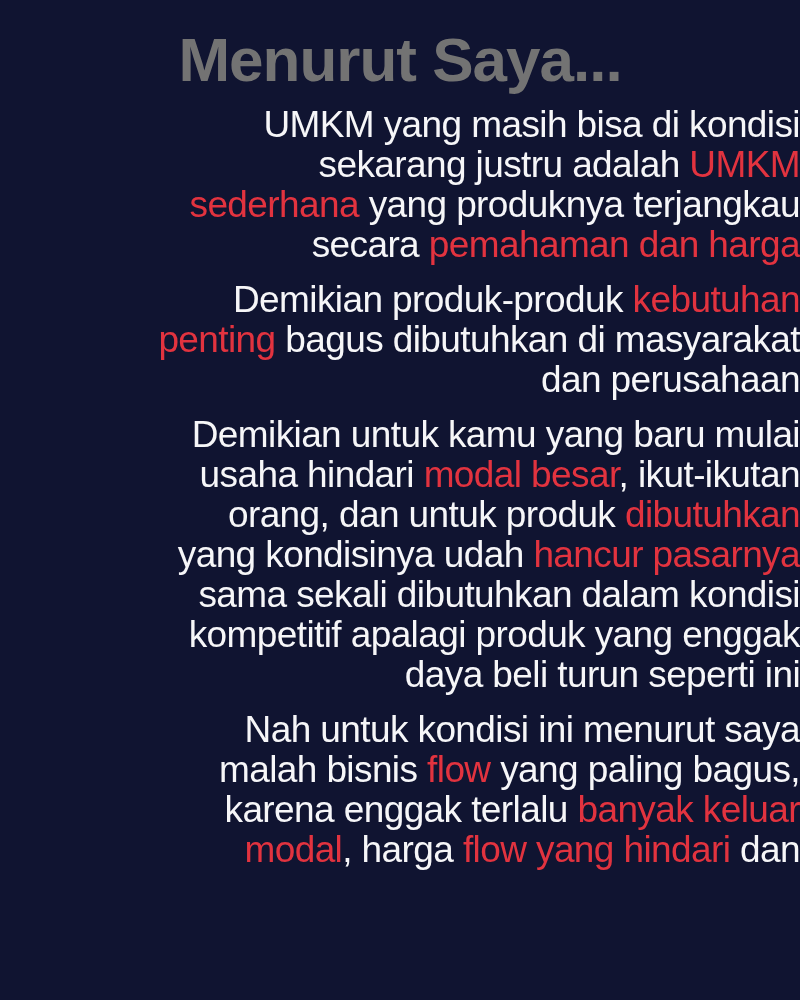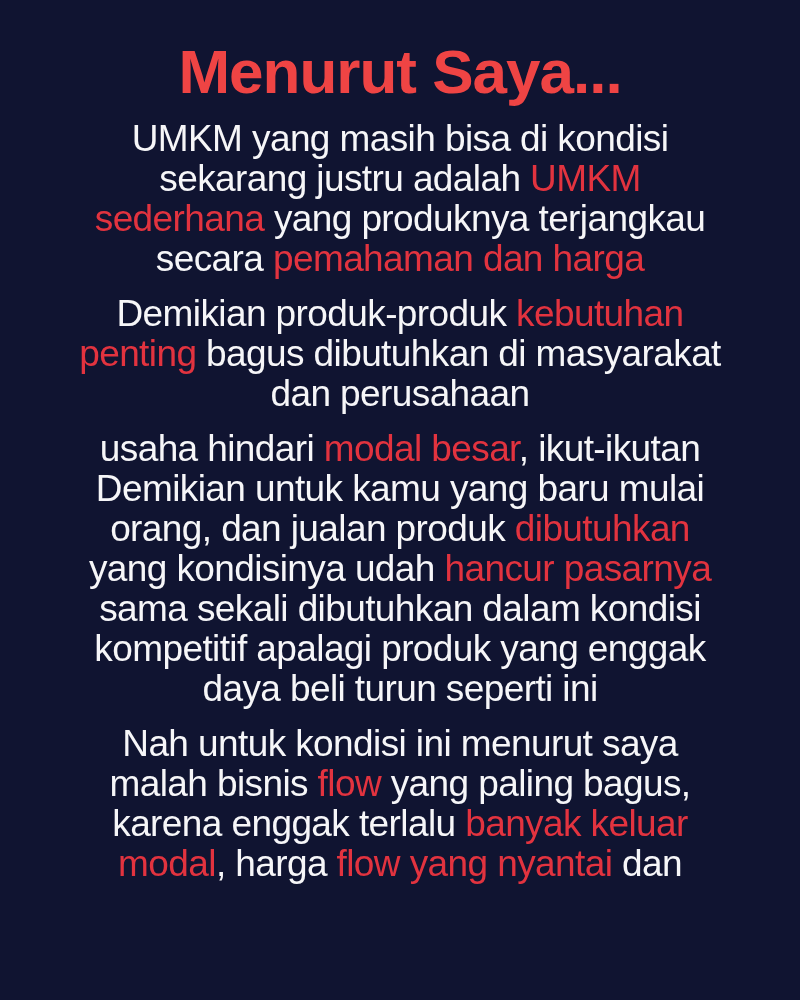--- a/index.html
+++ b/index.html
@@ -19,37 +19,38 @@
     overflow: hidden;
   }
   .poster {
     width: 800px;
     height: 1000px;
     font-family: "Liberation Sans", sans-serif;
     text-align: center;
     background: var(--bg);
   }
   .title {
-    margin: 12px;
+    margin: 0;
     padding-top: 24px;
-    color: #ef4444;
+    color: #737373;
     font-size: 62px;
     font-weight: 700;
     letter-spacing: -1px;
     line-height: 1.15;
   }
   .body-text {
     margin-top: 10px;
     color: var(--text);
     font-size: 37px;
     line-height: 40px;
     letter-spacing: -0.6px;
   }
   .paragraph {
     margin: 0 0 15px 0;
+    text-align: right;
   }
   .line {
     white-space: nowrap;
   }
   .hl {
     color: var(--hl);
   }
 </style>
 </head>
 <body>
@@ -62,28 +63,28 @@
         <div class="line"><span class="plain">sekarang justru adalah </span><span class="hl">UMKM</span></div>
         <div class="line"><span class="hl">sederhana</span><span class="plain"> yang produknya terjangkau</span></div>
         <div class="line"><span class="plain">secara </span><span class="hl">pemahaman dan harga</span></div>
       </div>
       <div class="paragraph">
         <div class="line"><span class="plain">Demikian produk-produk </span><span class="hl">kebutuhan</span></div>
         <div class="line"><span class="hl">penting</span><span class="plain"> bagus dibutuhkan di masyarakat</span></div>
         <div class="line"><span class="plain">dan perusahaan</span></div>
       </div>
       <div class="paragraph">
+        <div class="line"><span class="plain">Demikian untuk kamu yang baru mulai</span></div>
         <div class="line"><span class="plain">usaha hindari </span><span class="hl">modal besar</span><span class="plain">, ikut-ikutan</span></div>
-        <div class="line"><span class="plain">Demikian untuk kamu yang baru mulai</span></div>
-        <div class="line"><span class="plain">orang, dan jualan produk </span><span class="hl">dibutuhkan</span></div>
+        <div class="line"><span class="plain">orang, dan untuk produk </span><span class="hl">dibutuhkan</span></div>
         <div class="line"><span class="plain">yang kondisinya udah </span><span class="hl">hancur pasarnya</span></div>
         <div class="line"><span class="plain">sama sekali dibutuhkan dalam kondisi</span></div>
         <div class="line"><span class="plain">kompetitif apalagi produk yang enggak</span></div>
         <div class="line"><span class="plain">daya beli turun seperti ini</span></div>
       </div>
       <div class="paragraph">
         <div class="line"><span class="plain">Nah untuk kondisi ini menurut saya</span></div>
         <div class="line"><span class="plain">malah bisnis </span><span class="hl">flow</span><span class="plain"> yang paling bagus,</span></div>
         <div class="line"><span class="plain">karena enggak terlalu </span><span class="hl">banyak keluar</span></div>
-        <div class="line"><span class="hl">modal</span><span class="plain">, harga </span><span class="hl">flow yang nyantai</span><span class="plain"> dan</span></div>
+        <div class="line"><span class="hl">modal</span><span class="plain">, harga </span><span class="hl">flow yang hindari</span><span class="plain"> dan</span></div>
       </div>
     </div>
 </div>
 
 </body></html>

